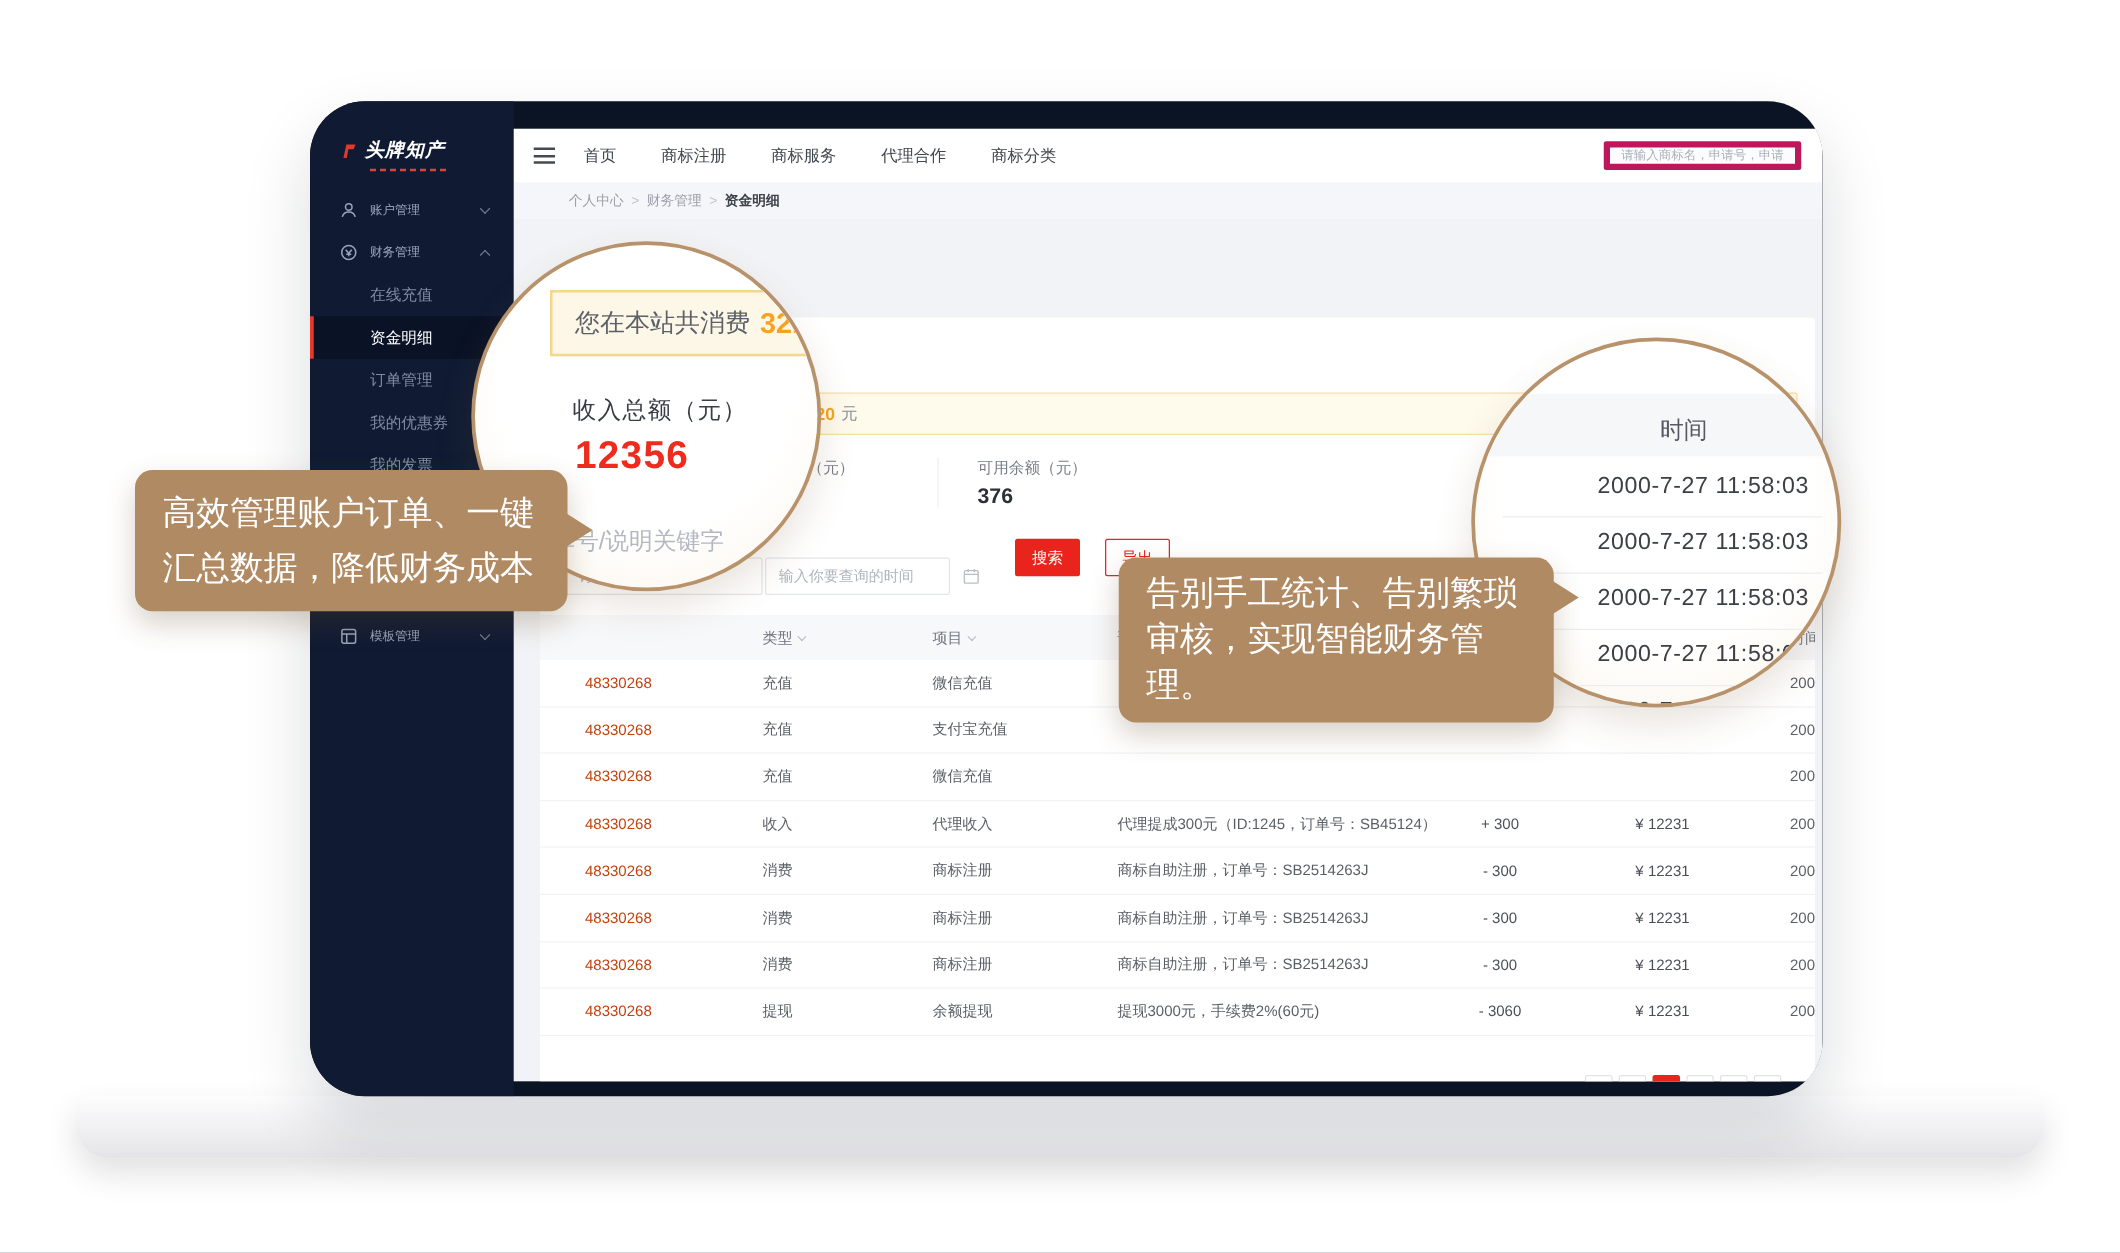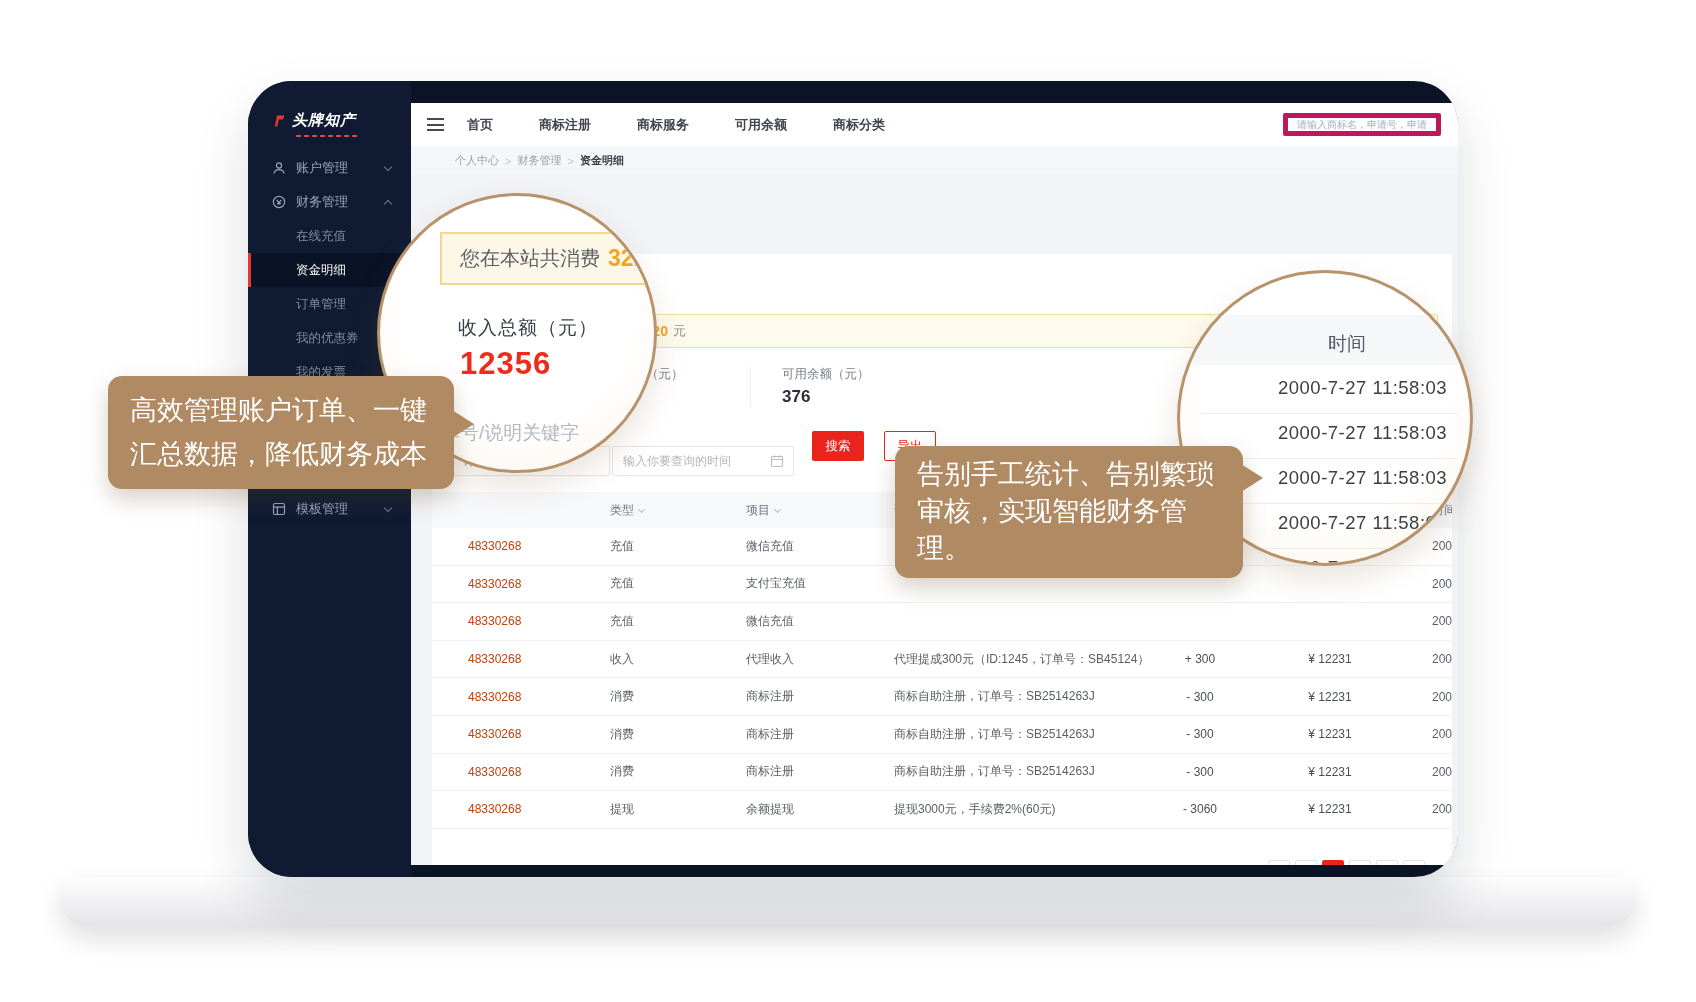--- a/index.html
+++ b/index.html
@@ -13,37 +13,37 @@
         background:linear-gradient(180deg,#fdfdfe,#ededef 65%,#e4e4e8);
         border-radius:12px 12px 28px 28px;box-shadow:0 12px 26px rgba(0,0,0,.12);}
 
   
   #sidebar{position:absolute;left:0;top:0;width:163px;height:100%;background:#101b33;}
   .logo{position:absolute;left:24px;top:30px;display:flex;align-items:center;}
   .logo-txt{color:#fff;font-weight:bold;font-size:15px;font-style:italic;letter-spacing:1px;margin-left:6px;font-family:Liberation Serif, serif;}
   .logo-sub{position:absolute;left:48px;top:54px;width:62px;height:2px;
             background:repeating-linear-gradient(90deg,#d8453a 0 5px,transparent 5px 8px);}
   .mitem{position:absolute;left:0;width:163px;height:34px;display:flex;align-items:center;
-         color:#9aa3b8;font-size:13px;padding-left:24px;cursor:pointer;}
+         color:#9aa3b8;font-size:10px;padding-left:24px;cursor:pointer;}
   .mitem .lbl{margin-left:10px;}
   .chev{width:6px;height:6px;border-right:1.4px solid #6e7890;border-bottom:1.4px solid #6e7890;
         position:absolute;right:20px;}
   .chev.down{transform:rotate(45deg);margin-top:-3px;}
   .chev.up{transform:rotate(-135deg);margin-top:3px;}
   .sitem{position:absolute;left:0;width:163px;height:34px;display:flex;align-items:center;
          color:#7f8b9f;font-size:12.5px;padding-left:48px;cursor:pointer;}
   .sitem.active{background:#0a1226;color:#fff;border-left:3px solid #e8382c;padding-left:45px;}
   .micon{width:14px;height:14px;flex:0 0 auto;}
 
   
   #content{position:absolute;left:163px;top:22px;right:0;bottom:12px;background:#fff;overflow:hidden;}
   #topnav{position:absolute;left:0;top:0;right:0;height:43px;background:#fff;display:flex;align-items:center;}
   #burger{position:absolute;left:16px;top:15px;width:17px;height:13px;display:flex;flex-direction:column;justify-content:space-between;cursor:pointer;}
   #burger i{display:block;height:2px;background:#454a52;}
-  .navlist{display:flex;gap:46px;padding-left:56px;font-weight:bold;}
+  .navlist{display:flex;gap:36px;padding-left:56px;}
   .navitem{font-size:13px;color:#40454e;cursor:pointer;}
   #nav-search{position:absolute;left:872px;top:10px;width:158px;height:23px;border:5px solid #be185d;
               background:#fbfcfd;border-radius:2px;font-size:10px;color:#666;padding:0 9px;outline:none;}
   #nav-search::placeholder{color:#aab0ba;}
   #crumbbar{position:absolute;left:0;top:43px;right:0;height:29px;background:#f5f6f9;display:flex;align-items:center;
             font-size:11px;color:#9aa0a9;padding-left:44px;}
   #crumbbar b{color:#3c414a;font-weight:bold;}
   #crumbbar .sep{margin:0 6px;color:#c0c4cb;}
   #page{position:absolute;left:0;top:72px;right:0;bottom:0;background:#f2f3f6;}
   #card{position:absolute;left:21px;top:79px;width:1020px;height:656px;background:#fff;border-radius:3px;overflow:hidden;}
@@ -63,21 +63,21 @@
   
   .stat-lbl{position:absolute;font-size:12.5px;color:#787e87;}
   .stat-val{position:absolute;font-size:17px;font-weight:bold;color:#2b3038;}
   #stat-div{position:absolute;left:318px;top:112px;width:1px;height:40px;background:#eceef1;}
 
   
   .inp{position:absolute;height:30px;border:1px solid #e3e6ea;border-radius:2px;background:#fff;
        font-size:12px;color:#555;padding:0 10px;outline:none;}
   .inp::placeholder{color:#b0b5bd;}
   #f-key{left:20px;top:192px;width:158px;}
-  #f-date{left:180px;top:192px;width:182px;padding-right:28px;}
+  #f-date{left:180px;top:192px;width:148px;padding-right:28px;}
   #cal-ico{position:absolute;left:338px;top:200px;width:14px;height:14px;}
   .btn{position:absolute;top:177px;width:52px;height:30px;border-radius:2px;font-size:12.5px;
        display:flex;align-items:center;justify-content:center;cursor:pointer;}
   #btn-search{left:380px;background:#e8241d;color:#fff;}
   #btn-export{left:452px;background:#fff;border:1px solid #e8241d;color:#e8241d;}
 
   
   #thead{position:absolute;left:0;top:238px;width:100%;height:36px;background:#f7f8fa;
          display:flex;align-items:center;padding-left:20px;font-size:12px;color:#6f7480;}
   .trow{position:absolute;left:0;width:100%;height:37.6px;display:flex;align-items:center;
@@ -194,21 +194,21 @@
       <div id="topnav">
         <div id="burger">
             <i></i>
             <i></i>
             <i></i>
           </div>
         <div class="navlist">
           <span class="navitem">首页</span>
           <span class="navitem">商标注册</span>
           <span class="navitem">商标服务</span>
-          <span class="navitem">可用余额</span>
+          <span class="navitem">代理合作</span>
           <span class="navitem">商标分类</span>
         </div>
         <input id="nav-search" placeholder="请输入商标名，申请号，申请人" style="">
       </div>
 
       <div id="crumbbar">
         <span>个人中心</span>
         <span class="sep">&gt;</span>
         <span>财务管理</span>
         <span class="sep">&gt;</span>

